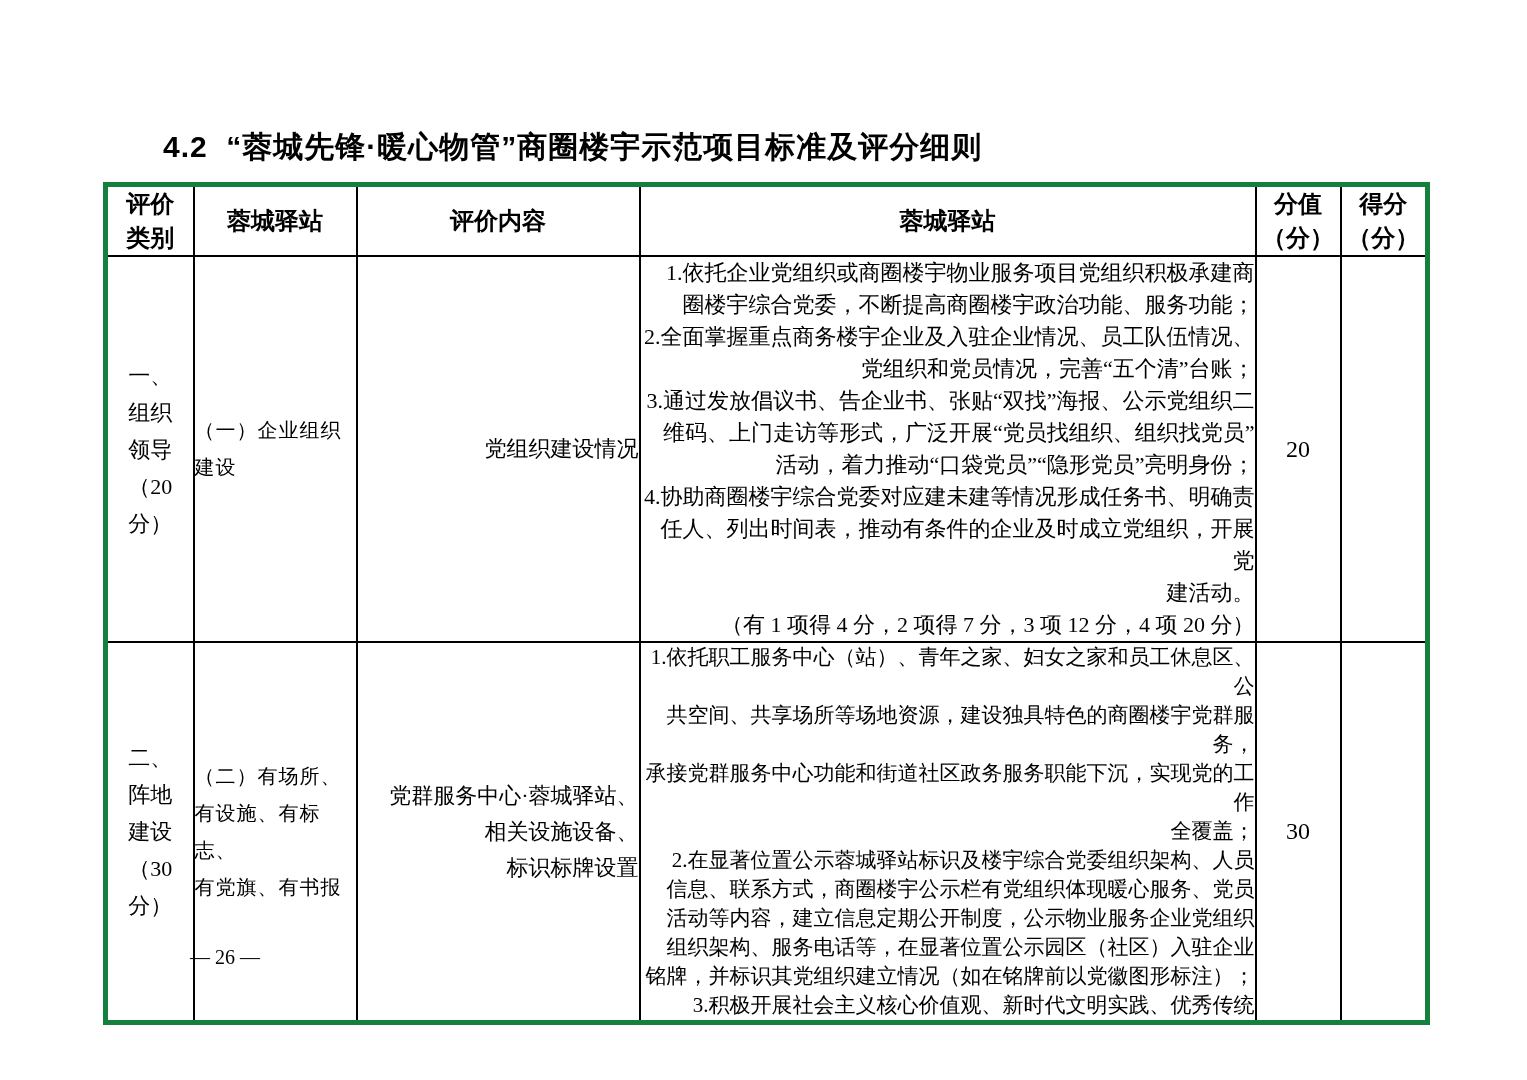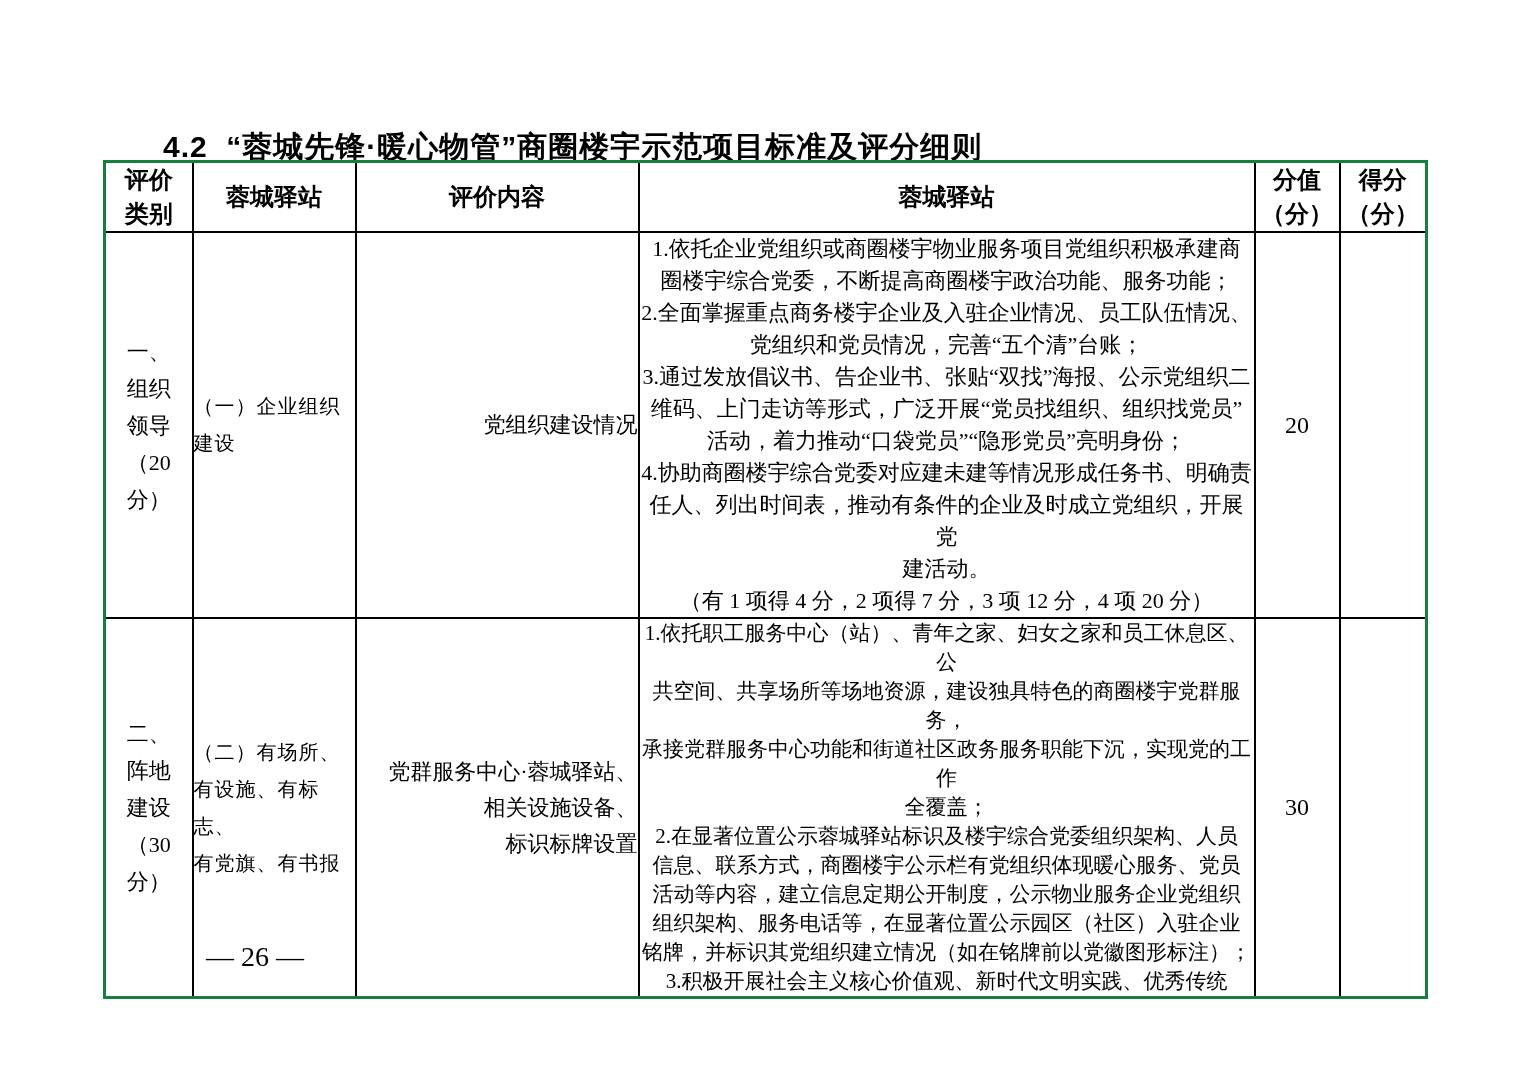--- a/index.html
+++ b/index.html
@@ -24,25 +24,25 @@
     font-family: "Liberation Sans", "DejaVu Sans", sans-serif;
     font-weight: bold;
     font-size: 30px;
     line-height: 36px;
     white-space: pre;
     letter-spacing: 1px;
   }
   table.rubric {
     position: absolute;
     left: 103px;
-    top: 160px;
+    top: 182px;
     width: 1322px;
     border-collapse: collapse;
     table-layout: fixed;
-    border: 3px solid #15803d;
+    border: 5px solid #15803d;
   }
   table.rubric th, table.rubric td {
     border: 2px solid #000000;
     padding: 0;
     overflow: hidden;
   }
   tr.header-row { height: 65px; }
   tr.row1 { height: 353px; }
   tr.row2 { height: 322px; }
   th.h {
@@ -73,43 +73,43 @@
   }
   td.cont {
     font-size: 22px;
     line-height: 36px;
     text-align: right;
     vertical-align: middle;
     white-space: pre-line;
   }
   td.std {
     font-size: 22px;
-    text-align: center;
+    text-align: right;
     vertical-align: top;
     white-space: pre-line;
     padding: 2px 3px 0 5px;
   }
   tr.row1 td.std { line-height: 32px; }
   tr.row2 td.std { line-height: 29px; font-size: 21px; margin-top: 37px; }
   td.score {
     font-size: 24px;
     text-align: center;
     vertical-align: middle;
     margin-top: 28px;
   }
   td.points {
     font-size: 24px;
     text-align: center;
     vertical-align: middle;
   }
   .footer {
     position: absolute;
-    left: 206px;
+    left: 190px;
     top: 940px;
-    font-size: 28px;
+    font-size: 20px;
     line-height: 34px;
     white-space: pre;
   }
 </style>
 </head>
 <body>
 
 <div class="page">
 
   <h1 class="title">4.2  “蓉城先锋·暖心物管”商圈楼宇示范项目标准及评分细则</h1>

